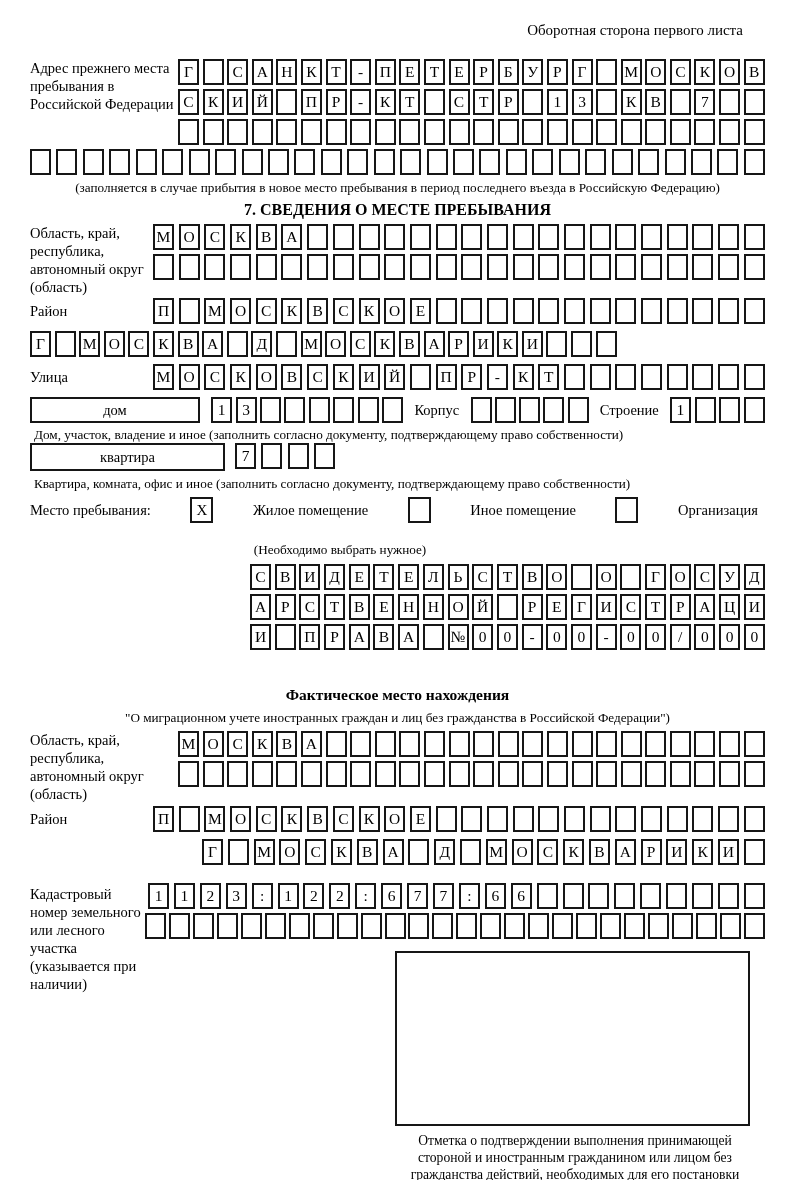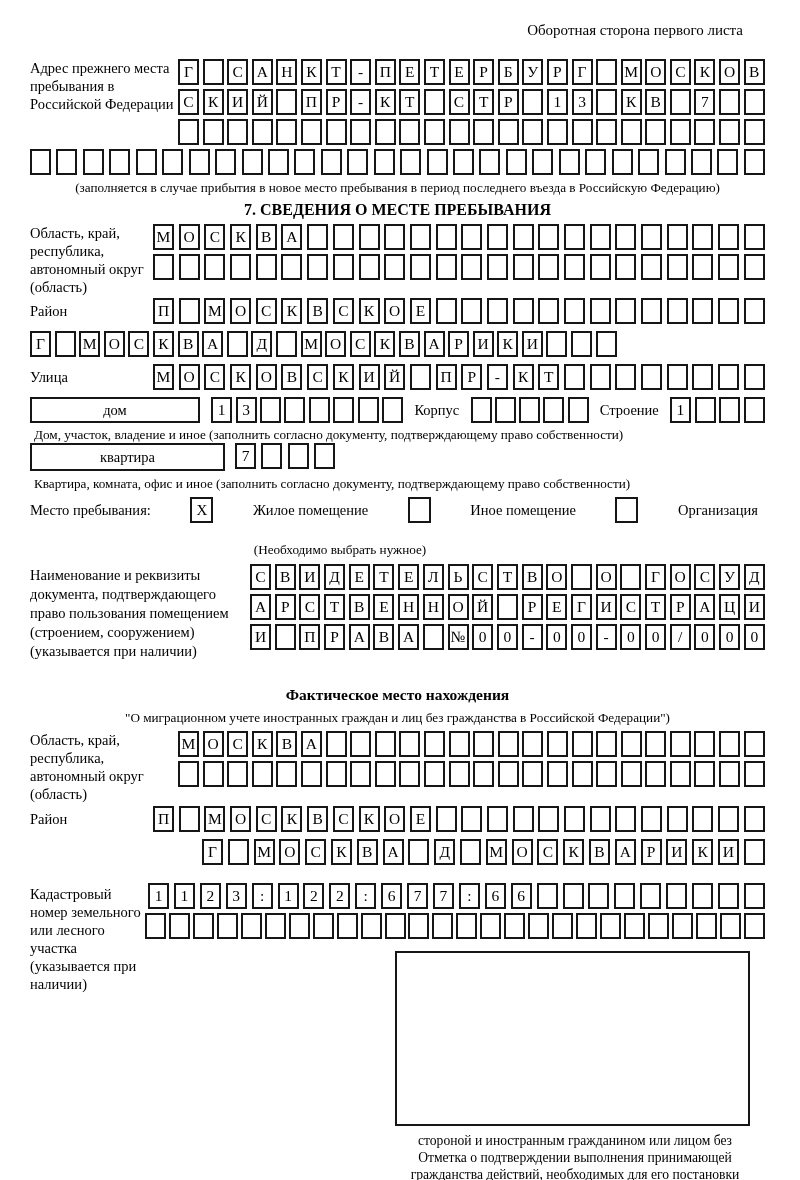--- a/index.html
+++ b/index.html
@@ -387,21 +387,20 @@
     <div class="chk">X</div>
     <div class="inline-label">Жилое помещение</div>
     <div class="chk"></div>
     <div class="inline-label">Иное помещение</div>
     <div class="chk"></div>
     <div class="inline-label">Организация</div>
   </div>
   <div class="note" style="width:620px; text-align:center; margin-top:18px;">(Необходимо выбрать нужное)</div>
 
   <div class="frow rel" style="margin-top:6px; height:90px;">
-    <div class="label abs lw220" style="line-height:19px;">Наименование и реквизиты документа, подтверждающего право пользования помещением (строением, сооружением) (указывается при наличии)</div>
     <div class="col w515" style="margin-left:220px;">
       <div class="cellrow w515">
           <span class="cell">С</span>
           <span class="cell">В</span>
           <span class="cell">И</span>
           <span class="cell">Д</span>
           <span class="cell">Е</span>
           <span class="cell">Т</span>
           <span class="cell">Е</span>
           <span class="cell">Л</span>
@@ -643,18 +642,18 @@
           <span class="cell"></span>
           <span class="cell"></span>
           <span class="cell"></span>
           <span class="cell"></span>
         </div>
     </div>
   </div>
 
   <div class="stamp-box"></div>
   <div class="stamp-caption">
+      <div>Отметка о подтверждении выполнения принимающей</div>
       <div>стороной и иностранным гражданином или лицом без</div>
-      <div>Отметка о подтверждении выполнения принимающей</div>
       <div>гражданства действий, необходимых для его постановки</div>
     </div>
 
 </div>
 
 </body></html>

